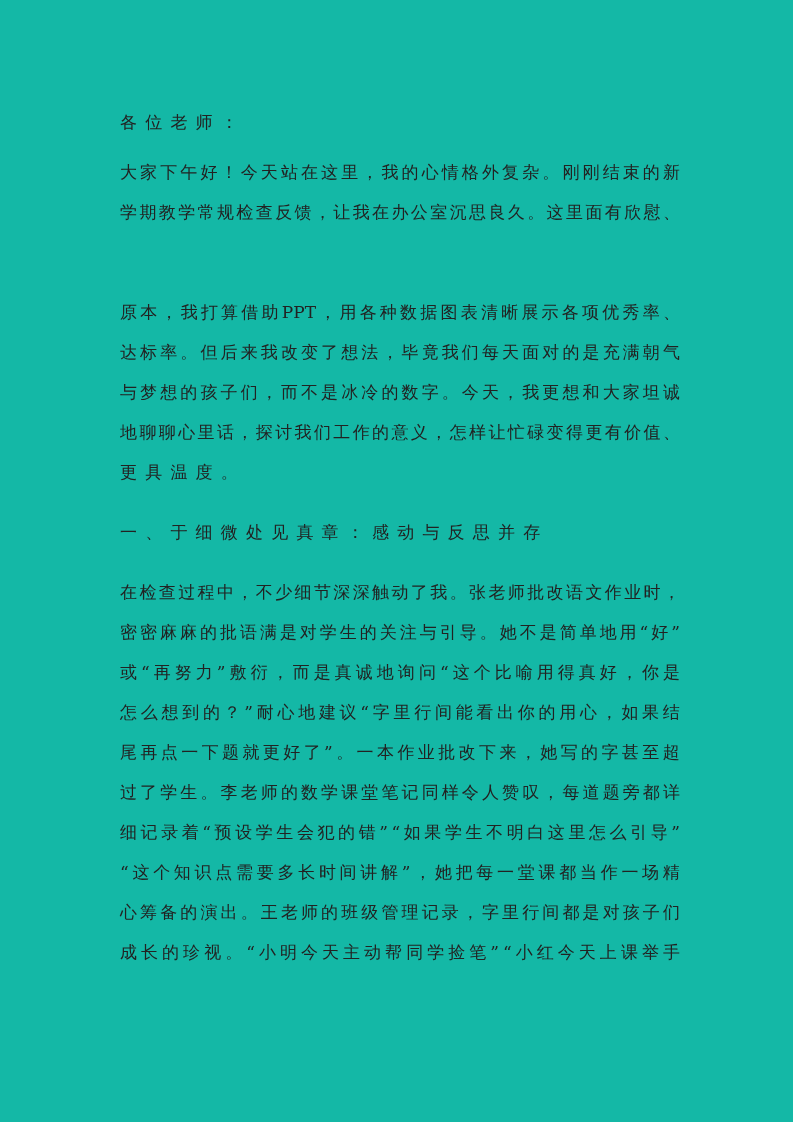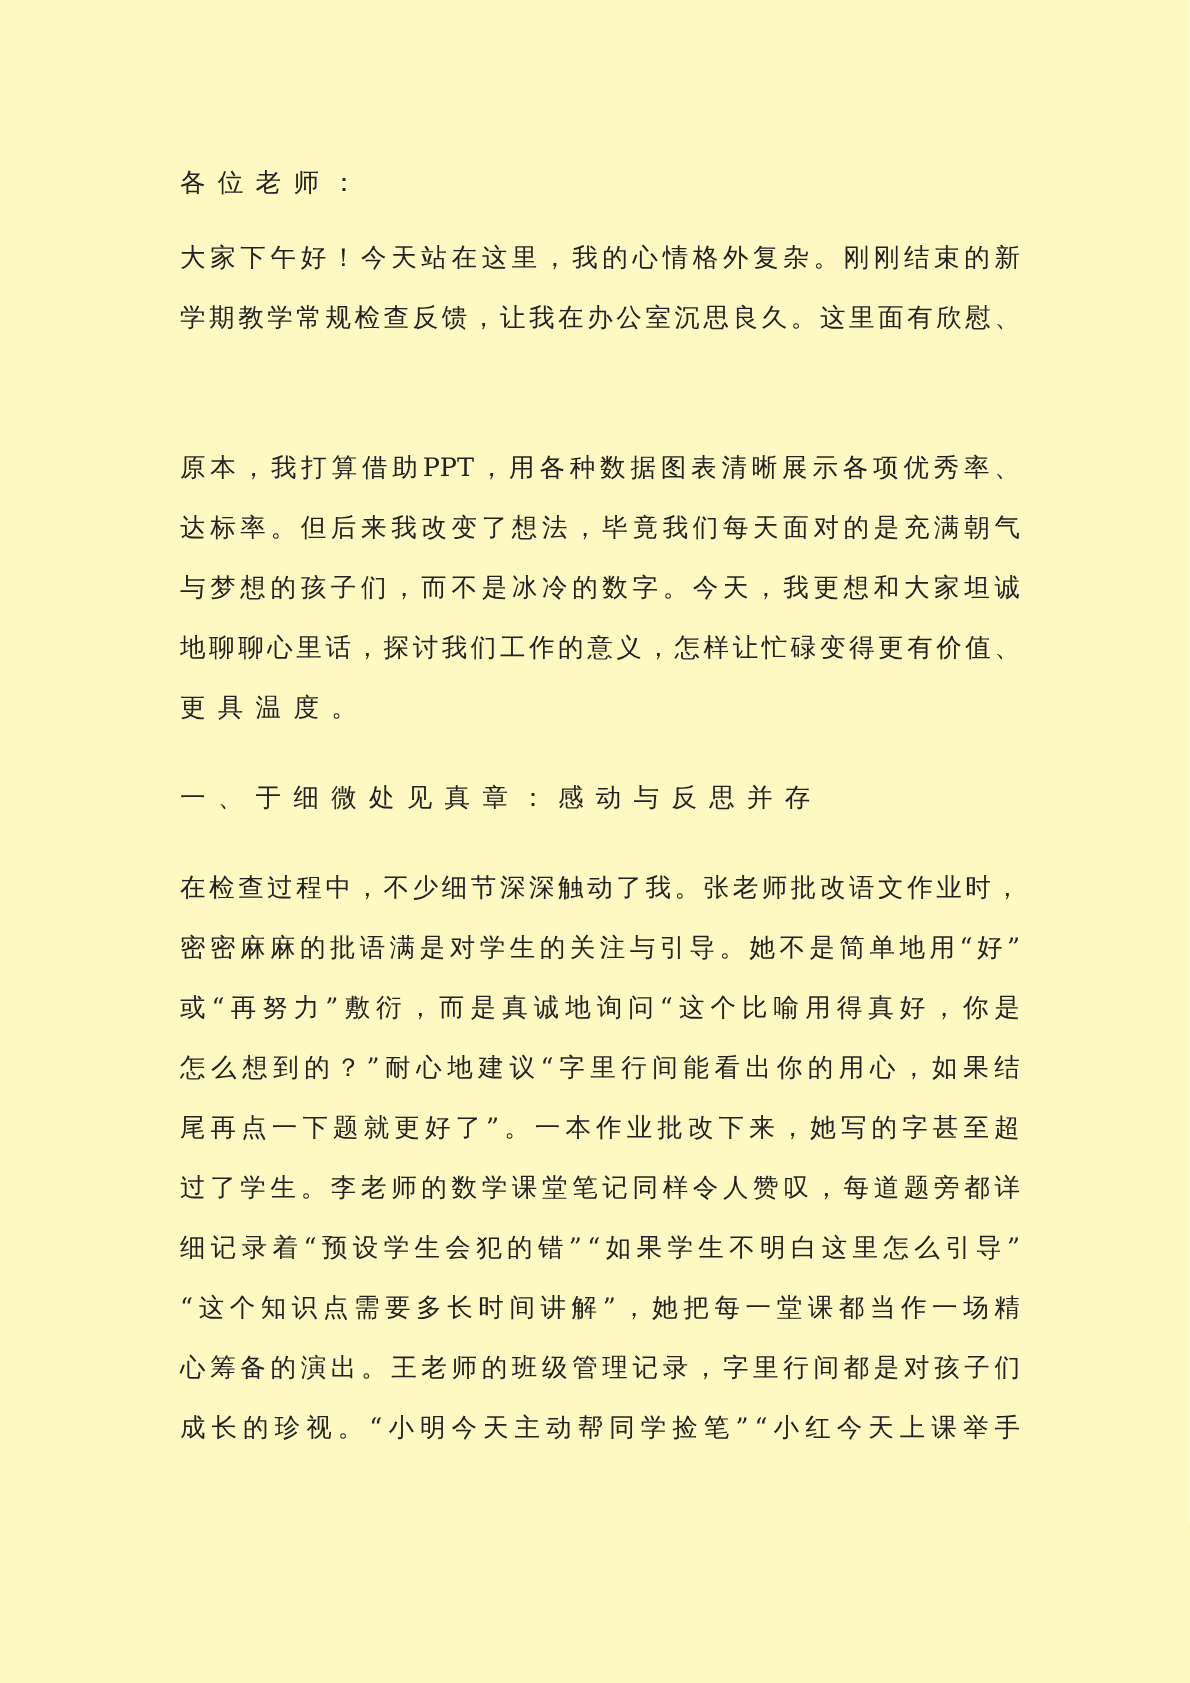--- a/index.html
+++ b/index.html
@@ -13,21 +13,21 @@
       position: relative;
       overflow: hidden;
       font-family: "DejaVu Serif", "Liberation Serif", serif;
       color: #222222;
     }
     .page {
       position: absolute;
       left: 0; top: 0;
       width: 793px;
       height: 1122px;
-      background: #fef9c3;
+      background: #14b8a6;
     }
     .line {
       position: absolute;
       left: 120px;
       width: 560px;
       height: 26px;
       line-height: 26px;
       font-size: 17px;
       white-space: nowrap;
       display: flex;

